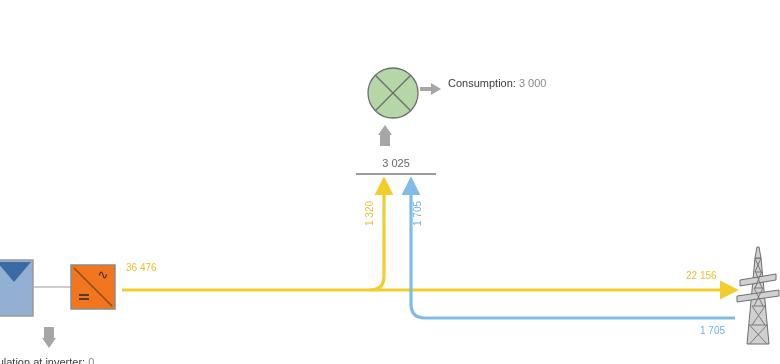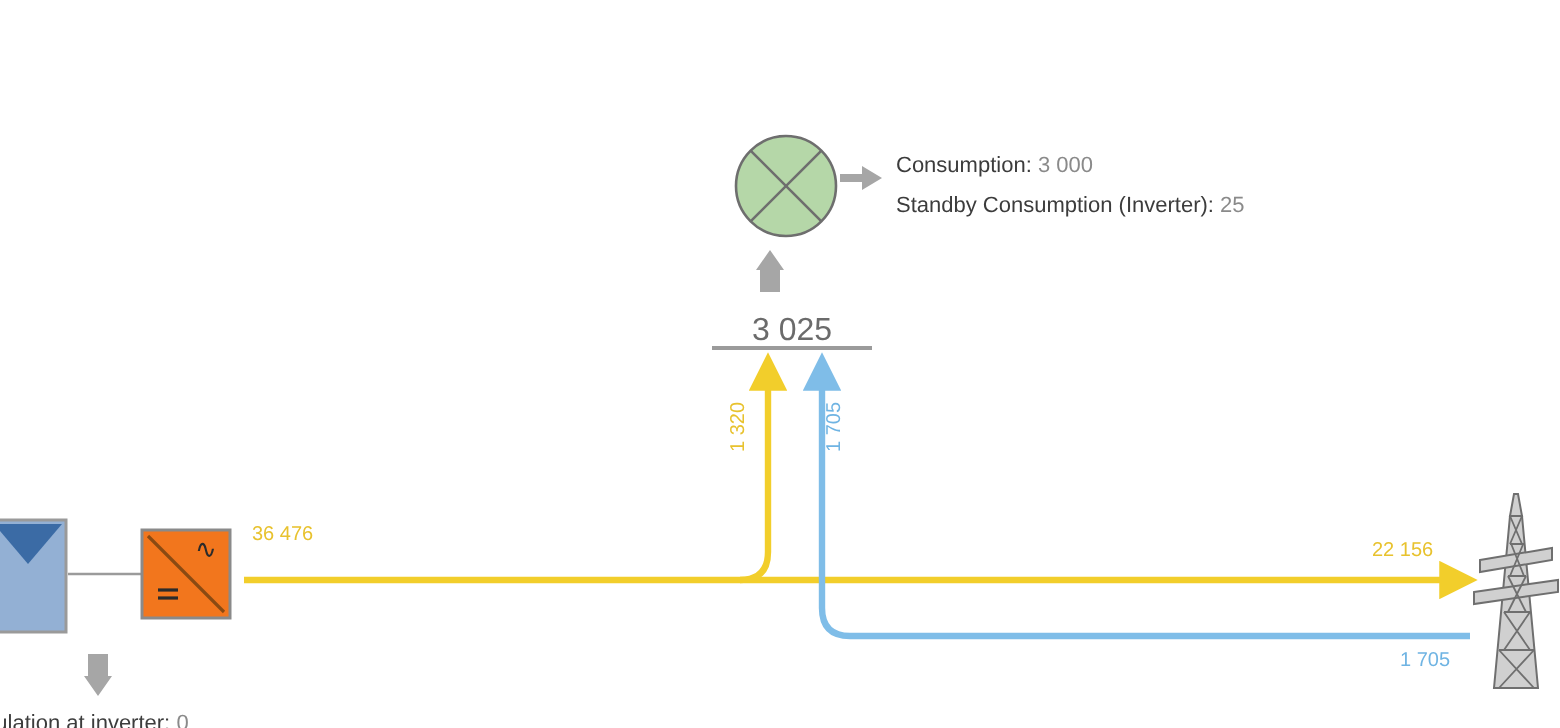--- a/index.html
+++ b/index.html
@@ -53,21 +53,21 @@
     top: 133px;
     width: 80px;
     height: 2px;
     background: #9b9b9b;
   }
   #bus-bar-label {
     left: 356px;
     top: 117px;
     width: 80px;
     text-align: center;
-    font-size: 16px;
+    font-size: 11px;
     color: #6b6b6b;
   }
 
   
   .flow-label {
     font-size: 10px;
     white-space: nowrap;
   }
   .flow-yellow { color: #E8C22E; }
   .flow-blue   { color: #6FB4E3; }
@@ -131,24 +131,20 @@
   <div class="abs" id="consumption-arrow-right">
     <svg width="22" height="14" viewBox="0 0 22 14">
       <path d="M 0 5 L 11 5 L 11 1 L 21 7 L 11 13 L 11 9 L 0 9 Z" fill="#a6a6a6"></path>
     </svg>
   </div>
 
   <div class="abs" id="consumption-info">
     <div class="info-line">
       <span class="info-label">Consumption:</span>
       <span class="info-value">3 000</span>
-    </div>
-    <div class="info-line">
-      <span class="info-label">Standby Consumption (Inverter):</span>
-      <span class="info-value">25</span>
     </div>
   </div>
 
   <div class="abs" id="bus-arrow-up">
     <svg width="14" height="22" viewBox="0 0 14 22">
       <path d="M 2 21 L 2 10 L 0 10 L 7 0 L 14 10 L 12 10 L 12 21 Z" fill="#a6a6a6"></path>
     </svg>
   </div>
 
   <div class="abs" id="bus-bar-label">3 025</div>

